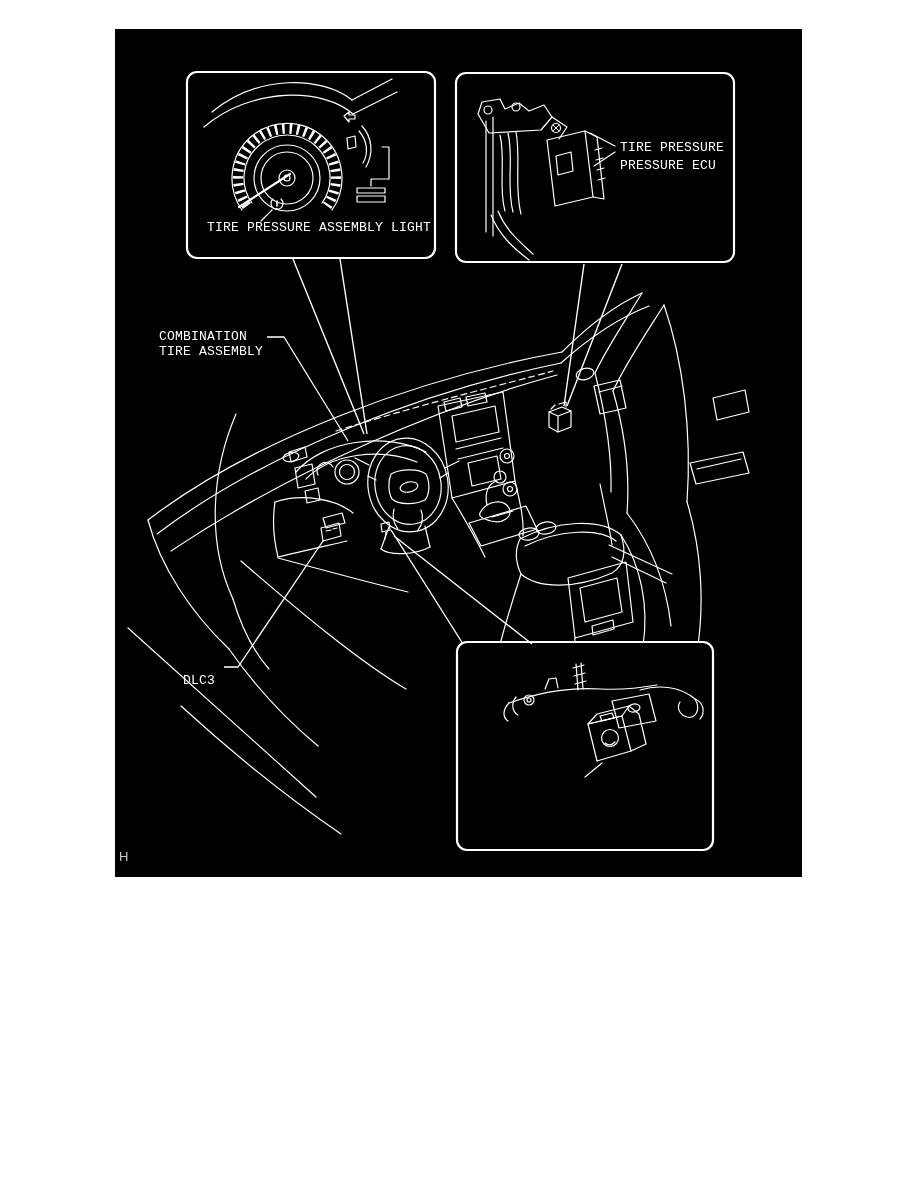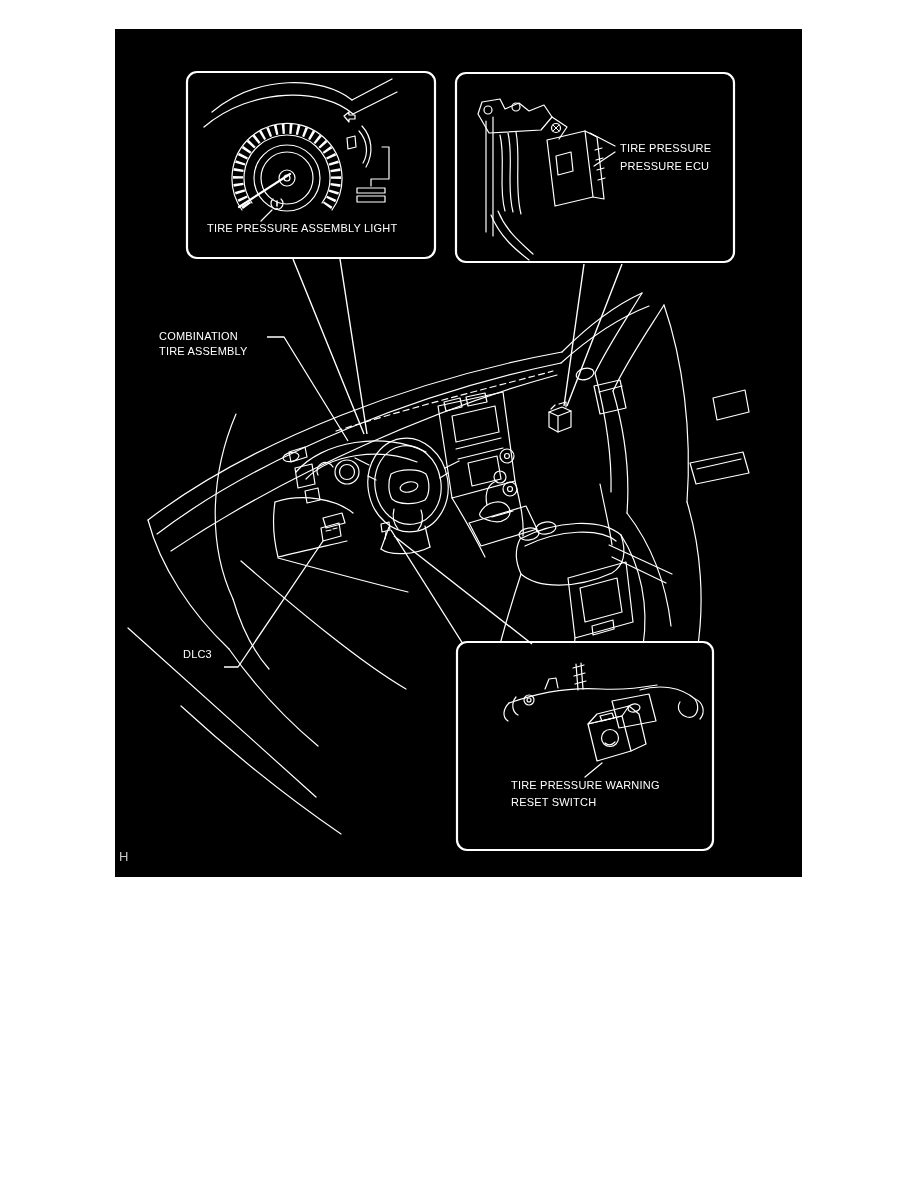--- a/index.html
+++ b/index.html
@@ -1,20 +1,20 @@
 <!DOCTYPE html>
 <html><head>
 <meta charset="utf-8">
 <style>
   html,body{margin:0;padding:0;background:#ffffff;}
   .page{position:relative;width:918px;height:1188px;background:#ffffff;overflow:hidden;
         font-family:"Liberation Sans", sans-serif;}
   .art{position:absolute;left:0;top:0;}
-  .lbl{position:absolute;color:#ffffff;font-size:11px;line-height:16px;
-       white-space:nowrap;letter-spacing:0.2px;}
+  .lbl{position:absolute;color:#ffffff;font-size:13px;line-height:16px;
+       white-space:nowrap;letter-spacing:0.2px;font-family:Liberation Mono, monospace;}
   .lbl div{white-space:nowrap;}
   .lbl-ecu{line-height:18px;}
   .lbl-reset{line-height:17px;}
   .lbl-comb{line-height:15px;}
   .footer-mark{position:absolute;left:119px;top:849px;color:#c9c9c9;font-size:13px;}
 </style>
 </head>
 <body>
 
 <div class="page">
@@ -226,29 +226,25 @@
     </g>
     <path d="M 602,763 L 585,777"></path>
   </g>
 </svg>
 
 <div class="lbl lbl-comb" style="left:159px;top:329px;">
   <div>COMBINATION</div>
   <div>TIRE ASSEMBLY</div>
 </div>
 
-<div class="lbl" style="left:183px;top:646px;">DLC3</div>
+<div class="lbl" style="left:183px;top:673px;">DLC3</div>
 
 <div class="lbl" style="left:207px;top:220px;">TIRE PRESSURE ASSEMBLY LIGHT</div>
 
 <div class="lbl lbl-ecu" style="left:620px;top:139px;">
   <div>TIRE PRESSURE</div>
   <div>PRESSURE ECU</div>
 </div>
 
-<div class="lbl lbl-reset" style="left:511px;top:777px;">
-  <div>TIRE PRESSURE WARNING</div>
-  <div>RESET SWITCH</div>
+
+<div class="footer-mark">H</div>
+
 </div>
 
-<div class="footer-mark">H</div>
-
-</div>
-
 </body></html>

